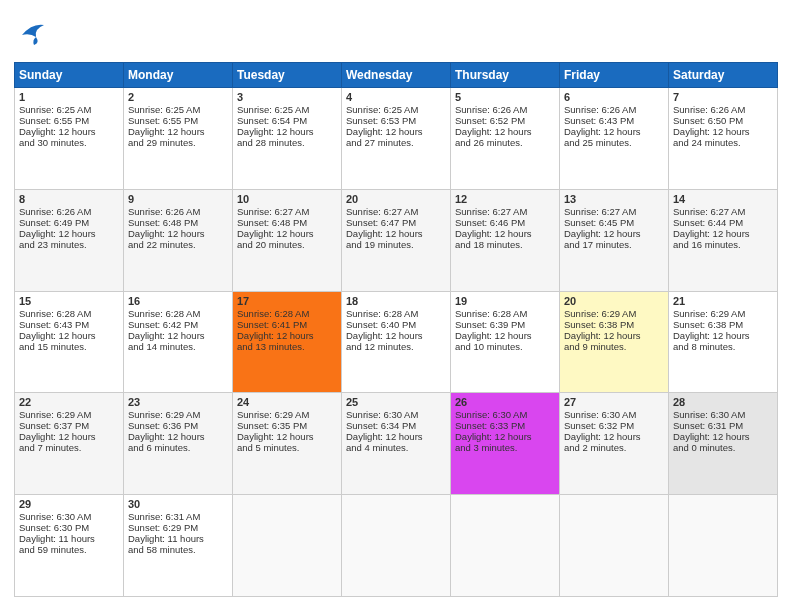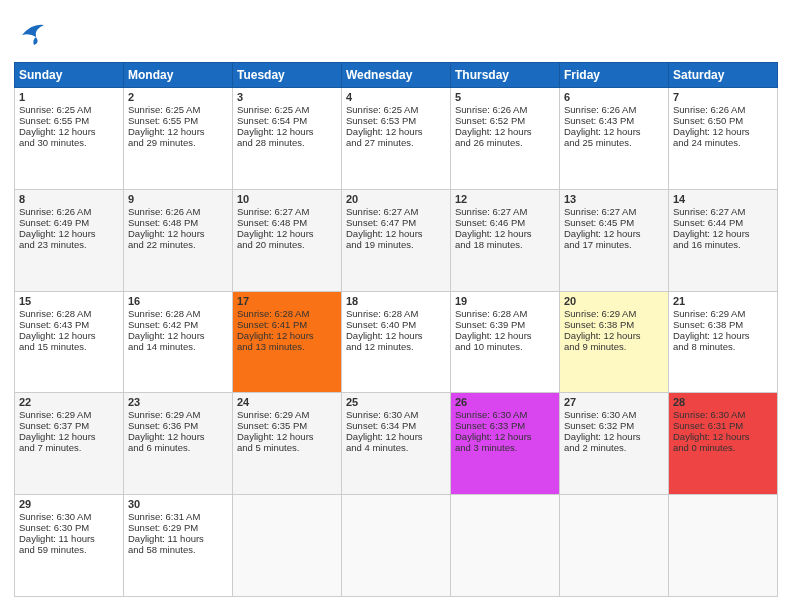--- a/index.html
+++ b/index.html
@@ -315,21 +315,21 @@
             <div>Daylight: 12 hours</div>
             <div>and 3 minutes.</div>
           </td>
           <td style="background: rgb(245, 245, 245);">
             <span class="day-num">27</span>
             <div>Sunrise: 6:30 AM</div>
             <div>Sunset: 6:32 PM</div>
             <div>Daylight: 12 hours</div>
             <div>and 2 minutes.</div>
           </td>
-          <td style="background: #ef4444;">
+          <td style="background: #e5e5e5;">
             <span class="day-num">28</span>
             <div>Sunrise: 6:30 AM</div>
             <div>Sunset: 6:31 PM</div>
             <div>Daylight: 12 hours</div>
             <div>and 0 minutes.</div>
           </td>
         </tr>
         <tr>
           <td style="background: rgb(255, 255, 255); margin-top: 10px;">
             <span class="day-num">29</span>

